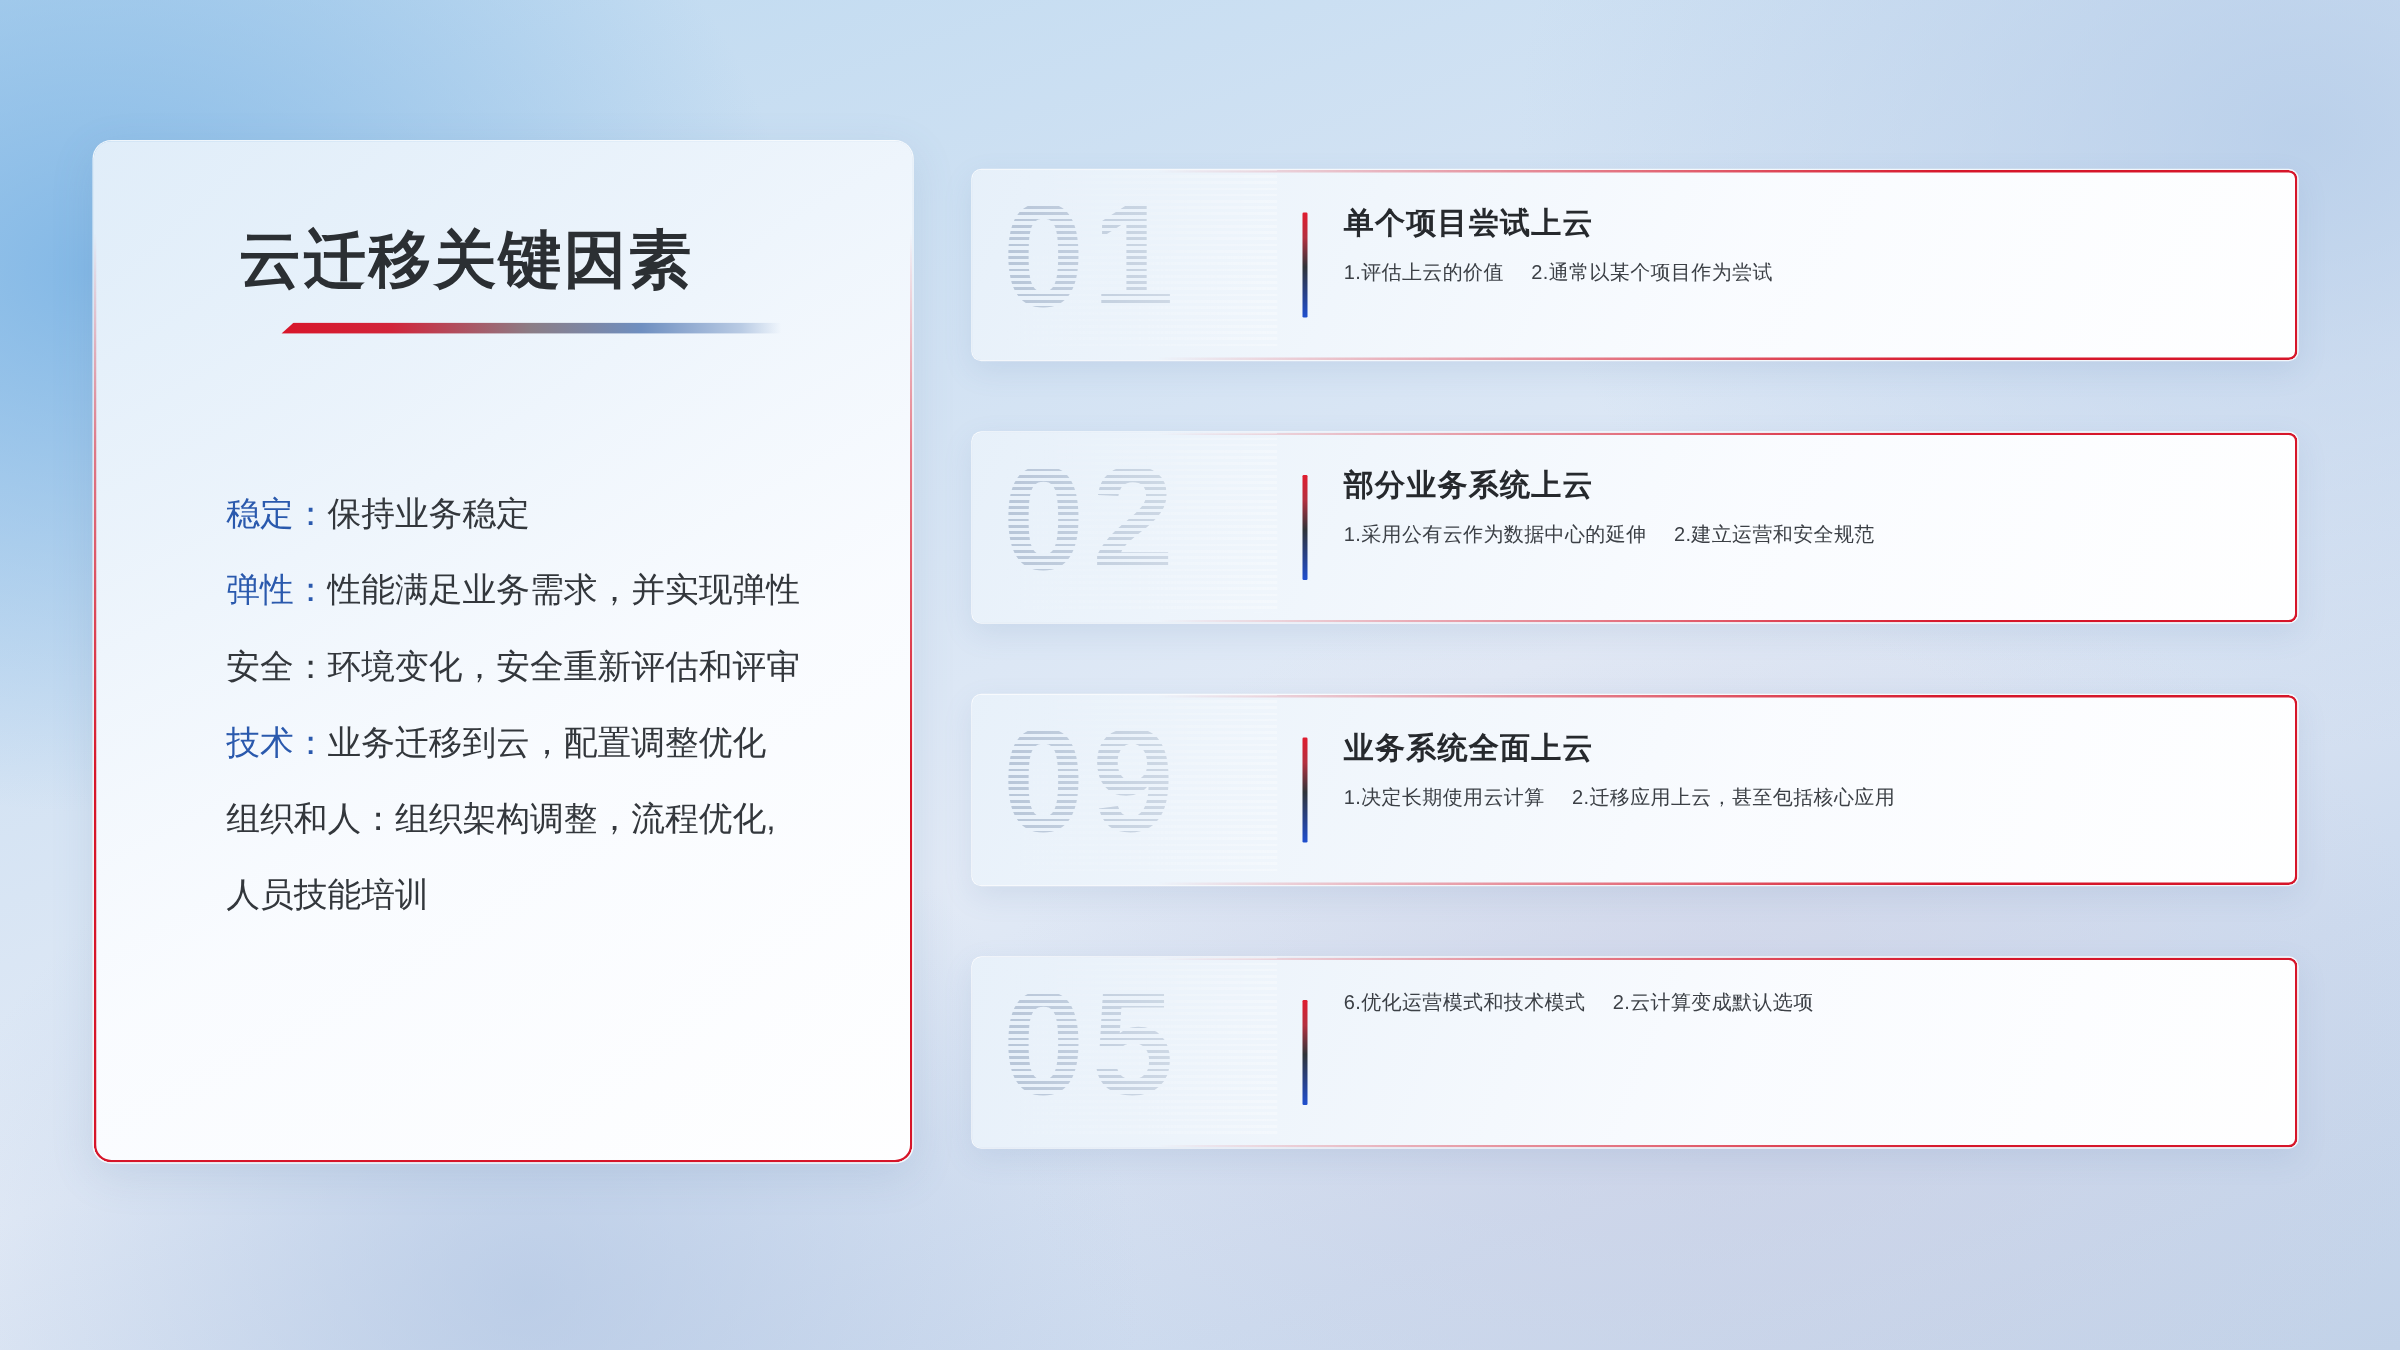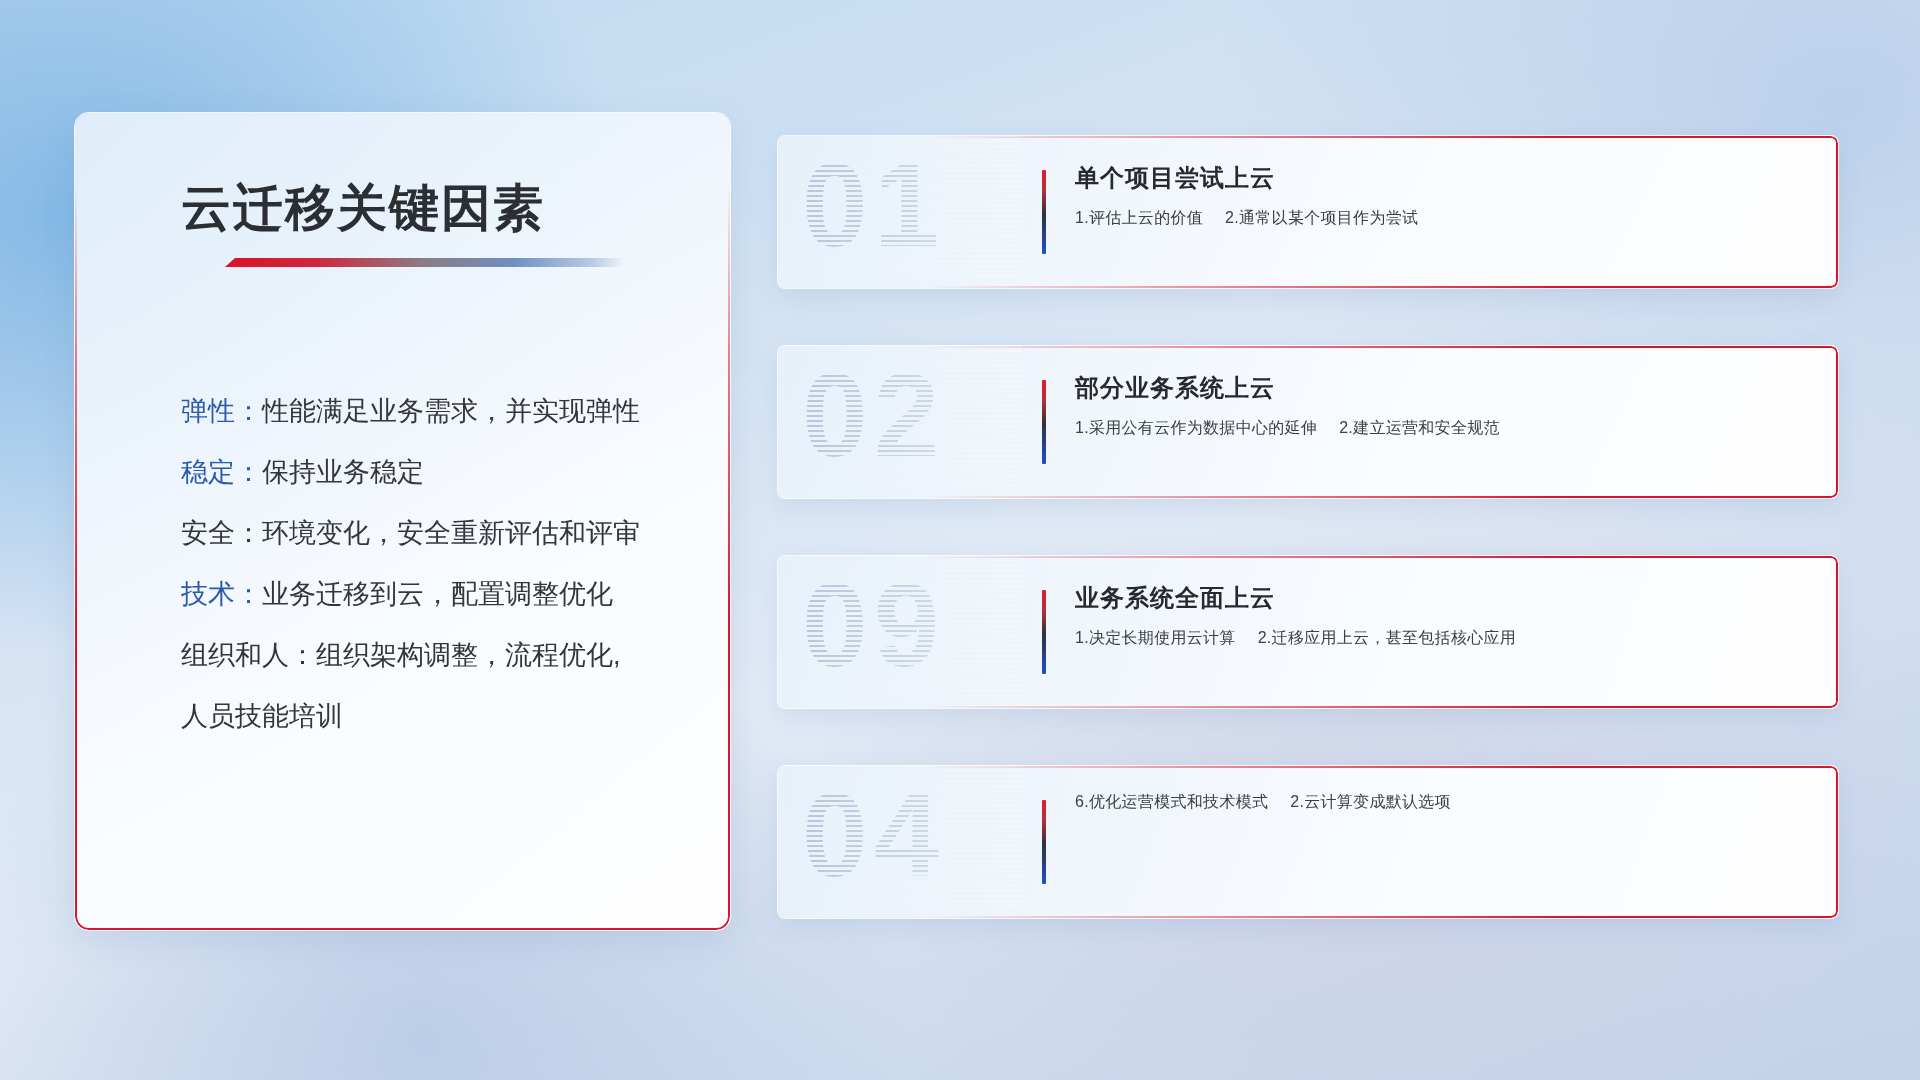--- a/index.html
+++ b/index.html
@@ -42,21 +42,21 @@
   #left-panel-edge {
     position:absolute; inset:0;
     border-radius:14px;
     border:2px solid #d6162a;
     -webkit-mask-image:linear-gradient(to bottom, rgba(0,0,0,0) 0%, rgba(0,0,0,0) 9%, rgba(0,0,0,0.55) 30%, #000 62%, #000 100%);
             mask-image:linear-gradient(to bottom, rgba(0,0,0,0) 0%, rgba(0,0,0,0) 9%, rgba(0,0,0,0.55) 30%, #000 62%, #000 100%);
     pointer-events:none;
   }
 
   #panel-title {
-    position:absolute; left:106px; top:62px;
+    position:absolute; left:116px; top:62px;
     font-size:50px; font-weight:bold; letter-spacing:2px;
     color:#2b2f33; white-space:nowrap;
   }
   #panel-rule {
     position:absolute; left:150px; top:145px;
     width:400px; height:9px;
     background:linear-gradient(90deg,#d8152a 0%,#d2243a 22%,#8b7d86 50%,#6f8fc0 72%,#b9cbe4 92%,rgba(200,214,234,0) 100%);
     clip-path:polygon(10px 0, 100% 0, 100% 100%, 0 100%);
   }
 
@@ -152,24 +152,24 @@
 <div id="slide">
 
   <section id="left-panel">
     <div id="left-panel-edge"></div>
 
     <h1 id="panel-title">云迁移关键因素</h1>
     <div id="panel-rule"></div>
 
     <div id="panel-list">
       <div class="factor-row">
+        <span class="factor-key blue">稳定：</span><span class="factor-value">保持业务稳定</span>
+      </div>
+      <div class="factor-row">
         <span class="factor-key blue">弹性：</span><span class="factor-value">性能满足业务需求，并实现弹性</span>
-      </div>
-      <div class="factor-row">
-        <span class="factor-key blue">稳定：</span><span class="factor-value">保持业务稳定</span>
       </div>
       <div class="factor-row">
         <span class="factor-key">安全：</span><span class="factor-value">环境变化，安全重新评估和评审</span>
       </div>
       <div class="factor-row">
         <span class="factor-key blue">技术：</span><span class="factor-value">业务迁移到云，配置调整优化</span>
       </div>
       <div class="factor-row">
         <span class="factor-key">组织和人：</span><span class="factor-value">组织架构调整，流程优化,</span>
       </div>
@@ -206,21 +206,21 @@
       <div class="step-number">09</div>
       <div class="step-divider"></div>
       <div class="step-text">
         <div class="step-title">业务系统全面上云</div>
         <div class="step-desc"><span>1.决定长期使用云计算</span><span class="gap"></span><span>2.迁移应用上云，甚至包括核心应用</span></div>
       </div>
     </article>
 
     <article class="step-card">
       <div class="step-edge"></div>
-      <div class="step-number">04</div>
+      <div class="step-number">05</div>
       <div class="step-divider"></div>
       <div class="step-text">
         <div class="step-desc"><span>6.优化运营模式和技术模式</span><span class="gap"></span><span>2.云计算变成默认选项</span></div>
       </div>
     </article>
 
   </section>
 </div>
 
 </body></html>

